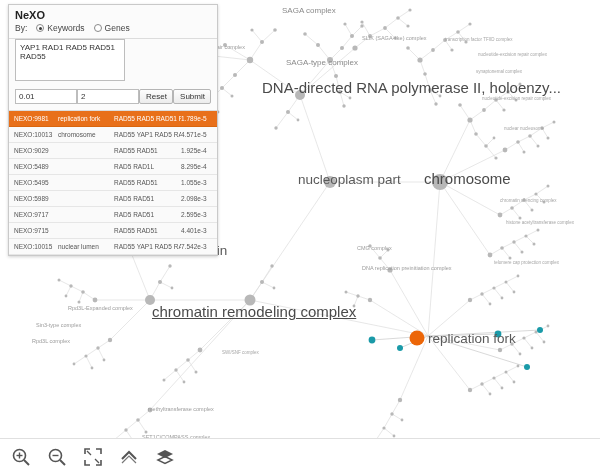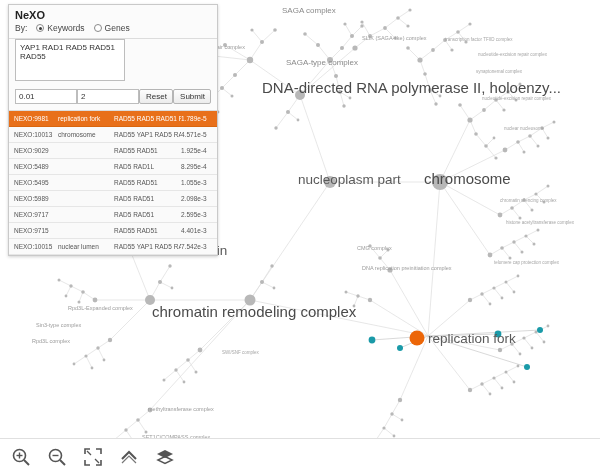--- a/index.html
+++ b/index.html
@@ -508,21 +508,21 @@
     <div class="net-label big" style="left:298px; top:172px;">nucleoplasm part</div>
     <div class="net-label huge" style="left:424px; top:170px;">chromosome</div>
     <div class="net-label tiny" style="left:500px; top:198px;">chromatin silencing complex</div>
     <div class="net-label small" style="left:96px;  top:199px;">H4/H2A histone acetyltransferase complex</div>
     <div class="net-label tiny" style="left:506px; top:220px;">histone acetyltransferase complex</div>
     <div class="net-label small" style="left:357px; top:245px;">CMG complex</div>
     <div class="net-label big" style="left:120px; top:243px;">nuclear chromatin</div>
     <div class="net-label tiny" style="left:494px; top:260px;">telomere cap protection complex</div>
     <div class="net-label small" style="left:362px; top:265px;">DNA replication preinitiation complex</div>
     <div class="net-label small" style="left:68px;  top:305px;">Rpd3L-Expanded complex</div>
-    <div class="net-label huge" style="left:152px; top:303px;">chromatin remodeling complex</div>
+    <div class="net-label huge" style="left:152px; top:303px;text-decoration:underline;">chromatin remodeling complex</div>
     <div class="net-label small" style="left:36px;  top:322px;">Sin3-type complex</div>
     <div class="net-label big" style="left:428px; top:331px;">replication fork</div>
     <div class="net-label small" style="left:32px;  top:338px;">Rpd3L complex</div>
     <div class="net-label tiny" style="left:222px; top:350px;">SWI/SNF complex</div>
     <div class="net-label small" style="left:148px; top:406px;">methyltransferase complex</div>
     <div class="net-label small" style="left:142px; top:434px;">SET1C/COMPASS complex</div>
   </div>
 
   <div id="panel">
     <div id="panel-title">NeXO</div>

